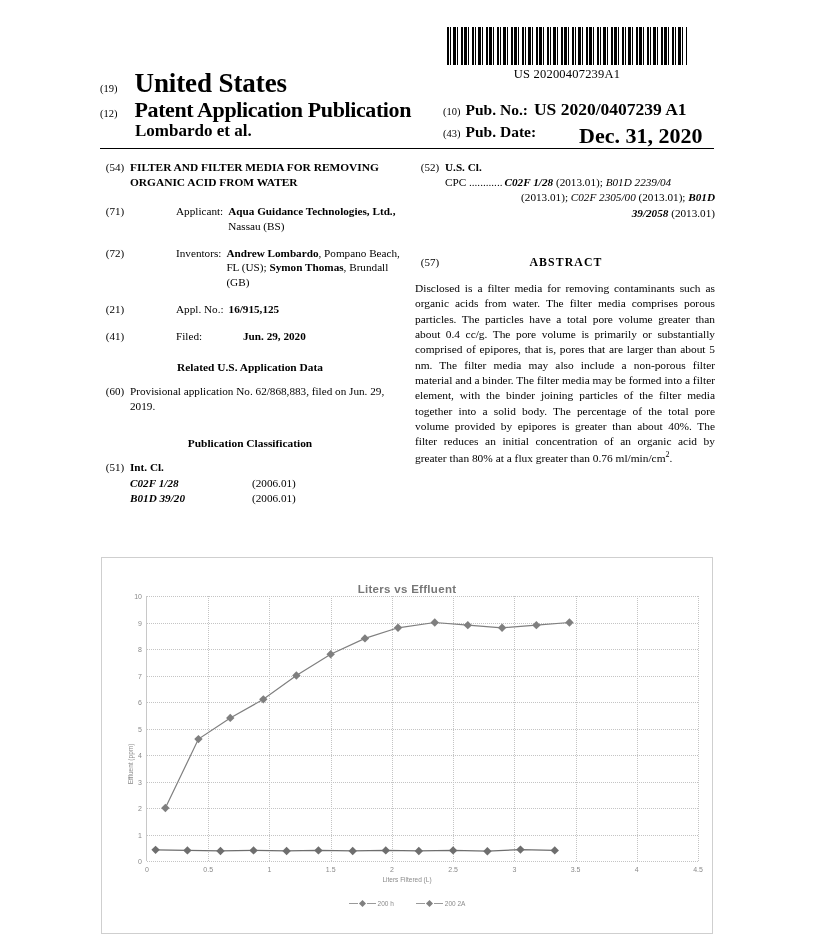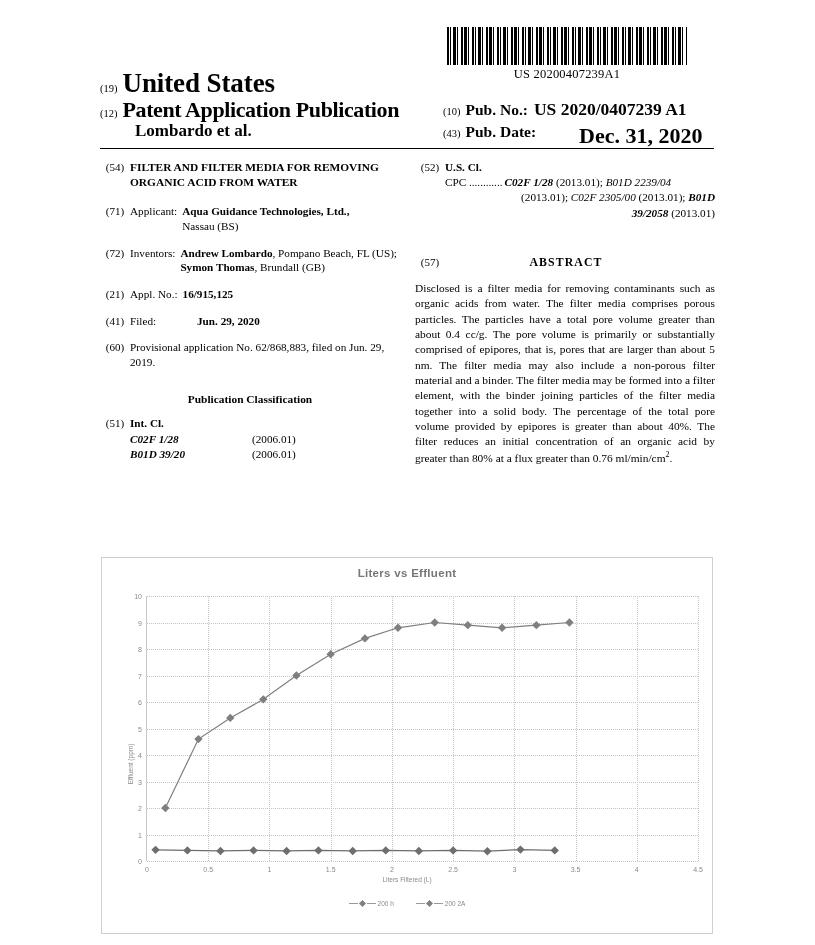--- a/index.html
+++ b/index.html
@@ -43,20 +43,21 @@
     letter-spacing: 0.2px;
     margin-top: 2px;
     font-family: "Liberation Serif", serif;
   }
 
   
   .hdr-row {
     position: absolute;
     display: flex;
     align-items: baseline;
+    gap: 12px;
   }
   .paren-num {
     font-size: 10.5px;
     font-family: "Liberation Serif", serif;
     margin-right: 5px;
   }
   #united-states-row { left: 100px; top: 68px; }
   #united-states {
     font-size: 27px;
     font-weight: bold;
@@ -142,20 +143,21 @@
   .field-num {
     width: 30px;
     flex: 0 0 30px;
     font-size: 11px;
     text-align: center;
   }
   .field-key {
     flex: 0 0 auto;
     white-space: nowrap;
     padding-right: 5px;
+    margin-left: 46px;
   }
   .field-body { flex: 1; }
   .b { font-weight: bold; }
   .i { font-style: italic; }
   .bi { font-weight: bold; font-style: italic; }
 
   .centered-head {
     text-align: center;
     font-weight: bold;
     font-size: 11.4px;
@@ -211,21 +213,21 @@
     left: 101px;
     top: 557px;
     width: 612px;
     height: 377px;
     border: 1px solid #cfcfcf;
     background: #ffffff;
     box-sizing: border-box;
   }
   #chart-title {
     position: absolute;
-    top: 9px;
+    top: 25px;
     left: 0;
     width: 100%;
     text-align: center;
     font-family: "Liberation Sans", sans-serif;
     font-size: 11.5px;
     font-weight: bold;
     color: #777777;
     letter-spacing: 0.3px;
   }
   #plot-wrap {
@@ -386,20 +388,21 @@
     <div class="field-key">Appl. No.:</div>
     <div class="field-body b">16/915,125</div>
   </div>
 
   <div class="field" style="margin-top:12px">
     <div class="field-num">(41)</div>
     <div class="field-key" style="width:62px;flex:0 0 62px">Filed:</div>
     <div class="field-body b">Jun. 29, 2020</div>
   </div>
 
+  <div class="centered-head" style="margin-top:16px">Related U.S. Application Data</div>
 
   <div class="field">
     <div class="field-num">(60)</div>
     <div class="field-body">Provisional application No. 62/868,883, filed on Jun. 29, 2019.</div>
   </div>
 
   <div class="centered-head" style="margin-top:22px">Publication Classification</div>
 
   <div class="field">
     <div class="field-num">(51)</div>

